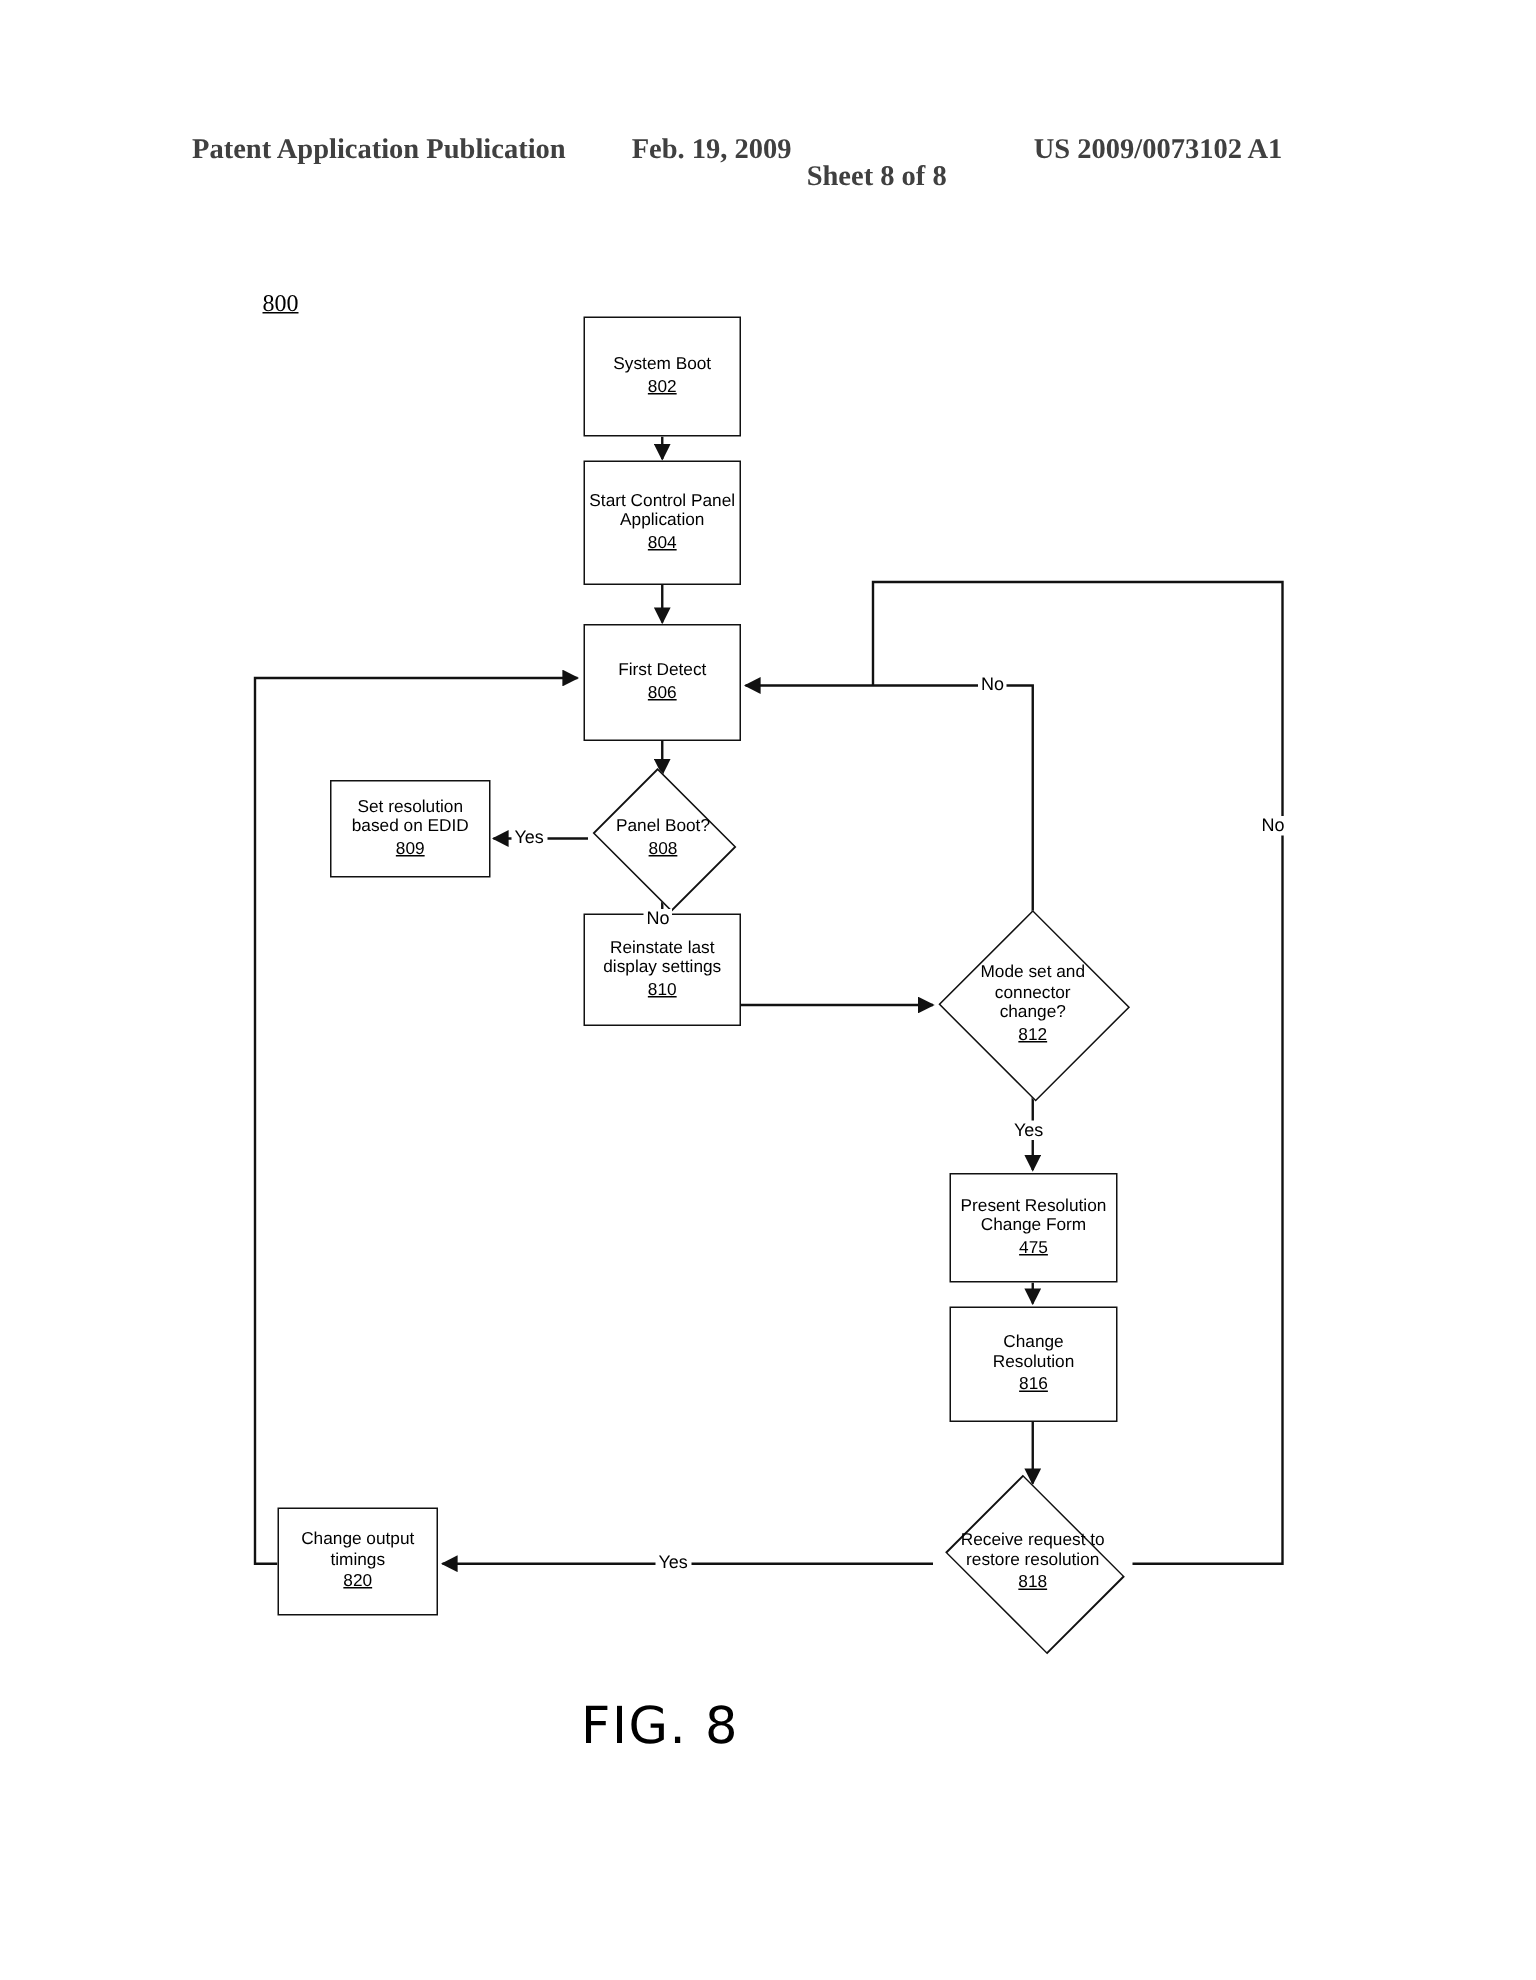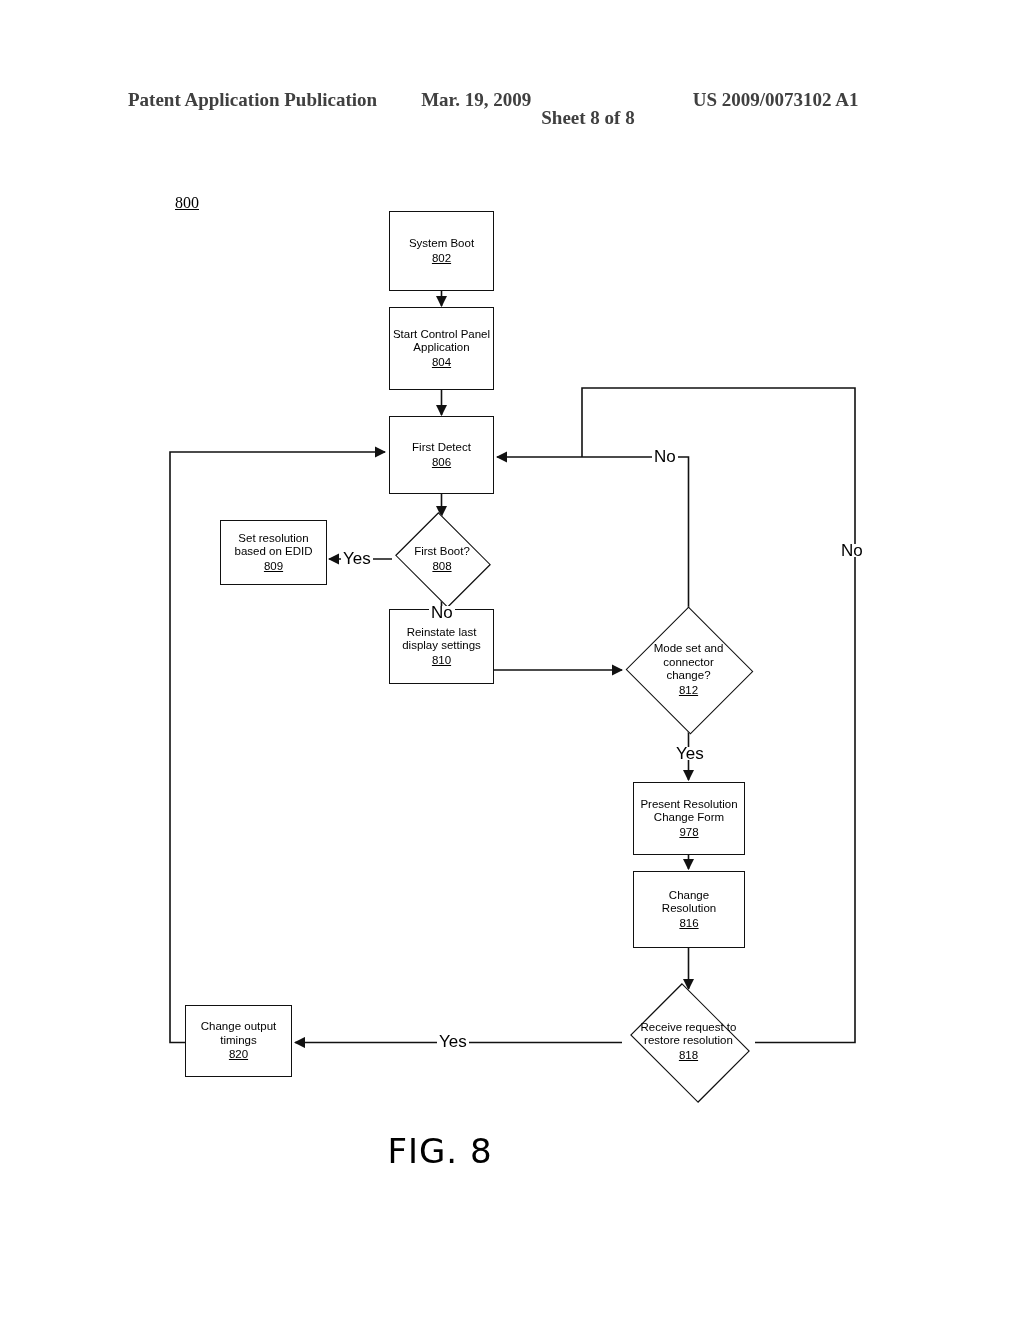--- a/index.html
+++ b/index.html
@@ -116,36 +116,36 @@
     display: flex;
     flex-direction: column;
     align-items: center;
     justify-content: center;
   }
 
   
   .edge-label {
     position: absolute;
     font-family: "Liberation Sans", sans-serif;
-    font-size: 17px;
+    font-size: 12px;
     color: #000000;
     background: #ffffff;
     padding: 0 2px;
     line-height: 13px;
     white-space: nowrap;
   }
 </style>
 </head>
 <body>
 
 <div id="page">
 
   <div id="patent-header">
     <span class="hdr-pub">Patent Application Publication</span>
-    <span class="hdr-date">Mar. 19, 2009</span>
+    <span class="hdr-date">Feb. 19, 2009</span>
     <span class="hdr-sheet">Sheet 8 of 8</span>
     <span class="hdr-num">US 2009/0073102 A1</span>
   </div>
 
   <div id="ref-800">800</div>
 
   <svg id="connectors" viewBox="0 0 1024 1320" width="1024" height="1320">
     <defs>
       <marker id="arrow" viewBox="0 0 10 10" refX="9" refY="5" markerWidth="7" markerHeight="7" orient="auto-start-reverse">
         <path d="M 0 0 L 10 5 L 0 10 z" fill="#111111"></path>
@@ -194,21 +194,21 @@
   </div>
 
   <div class="node process" style="left:389px; top:416px; width:105px; height:78px;">
     <span class="node-text">First Detect</span>
     <span class="node-num">806</span>
   </div>
 
   <div class="node decision" style="left:392px; top:518px; width:100px; height:82px;">
     <span class="dia-shape" style="width:58px; height:58px; margin-left:-29px; margin-top:-29px; transform:rotate(45deg) scale(1.24,1.02);"></span>
     <span class="dia-label">
-      <span class="node-text">First Boot?</span>
+      <span class="node-text">Panel Boot?</span>
       <span class="node-num">808</span>
     </span>
   </div>
 
   <div class="node process" style="left:220px; top:520px; width:107px; height:65px;">
     <span class="node-text">Set resolution
 based on EDID</span>
     <span class="node-num">809</span>
   </div>
 
@@ -224,21 +224,21 @@
       <span class="node-text">Mode set and
 connector
 change?</span>
       <span class="node-num">812</span>
     </span>
   </div>
 
   <div class="node process" style="left:633px; top:782px; width:112px; height:73px;">
     <span class="node-text">Present Resolution
 Change Form</span>
-    <span class="node-num">978</span>
+    <span class="node-num">475</span>
   </div>
 
   <div class="node process" style="left:633px; top:871px; width:112px; height:77px;">
     <span class="node-text">Change
 Resolution</span>
     <span class="node-num">816</span>
   </div>
 
   <div class="node decision" style="left:622px; top:991px; width:133px; height:101px;">
     <span class="dia-shape" style="width:72px; height:72px; margin-left:-36px; margin-top:-36px; transform:rotate(45deg) scale(1.30,0.99);"></span>

